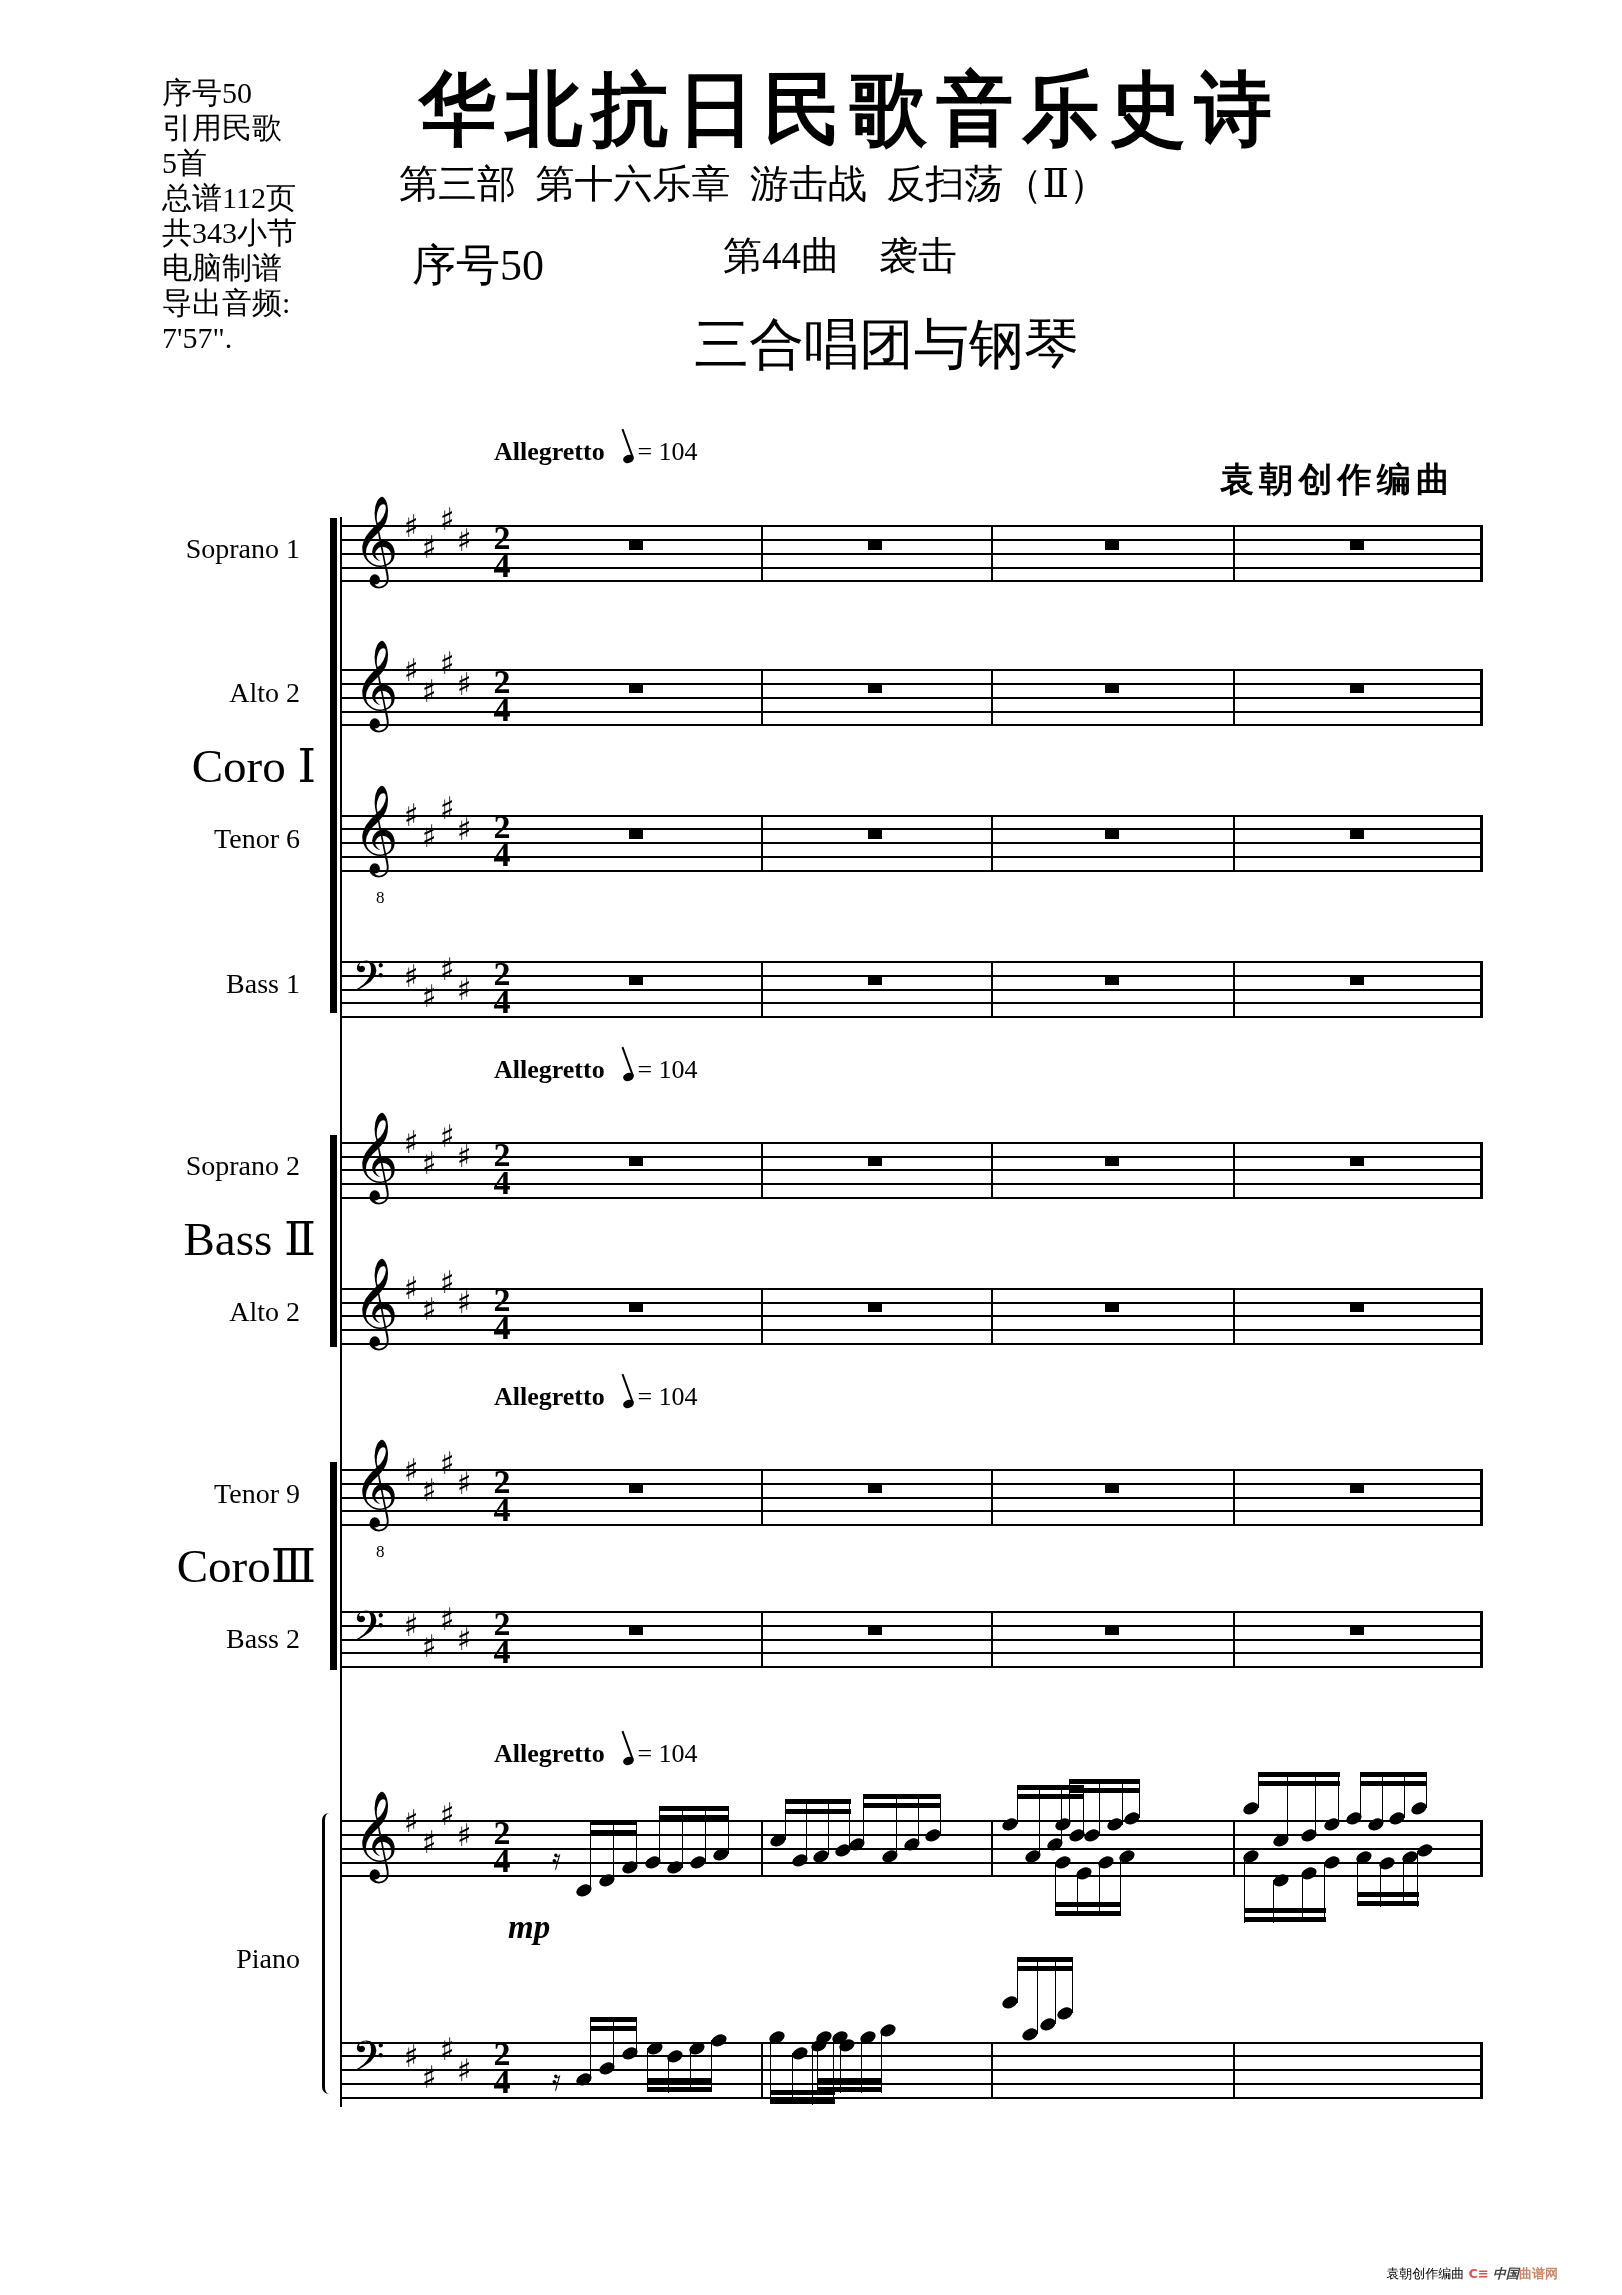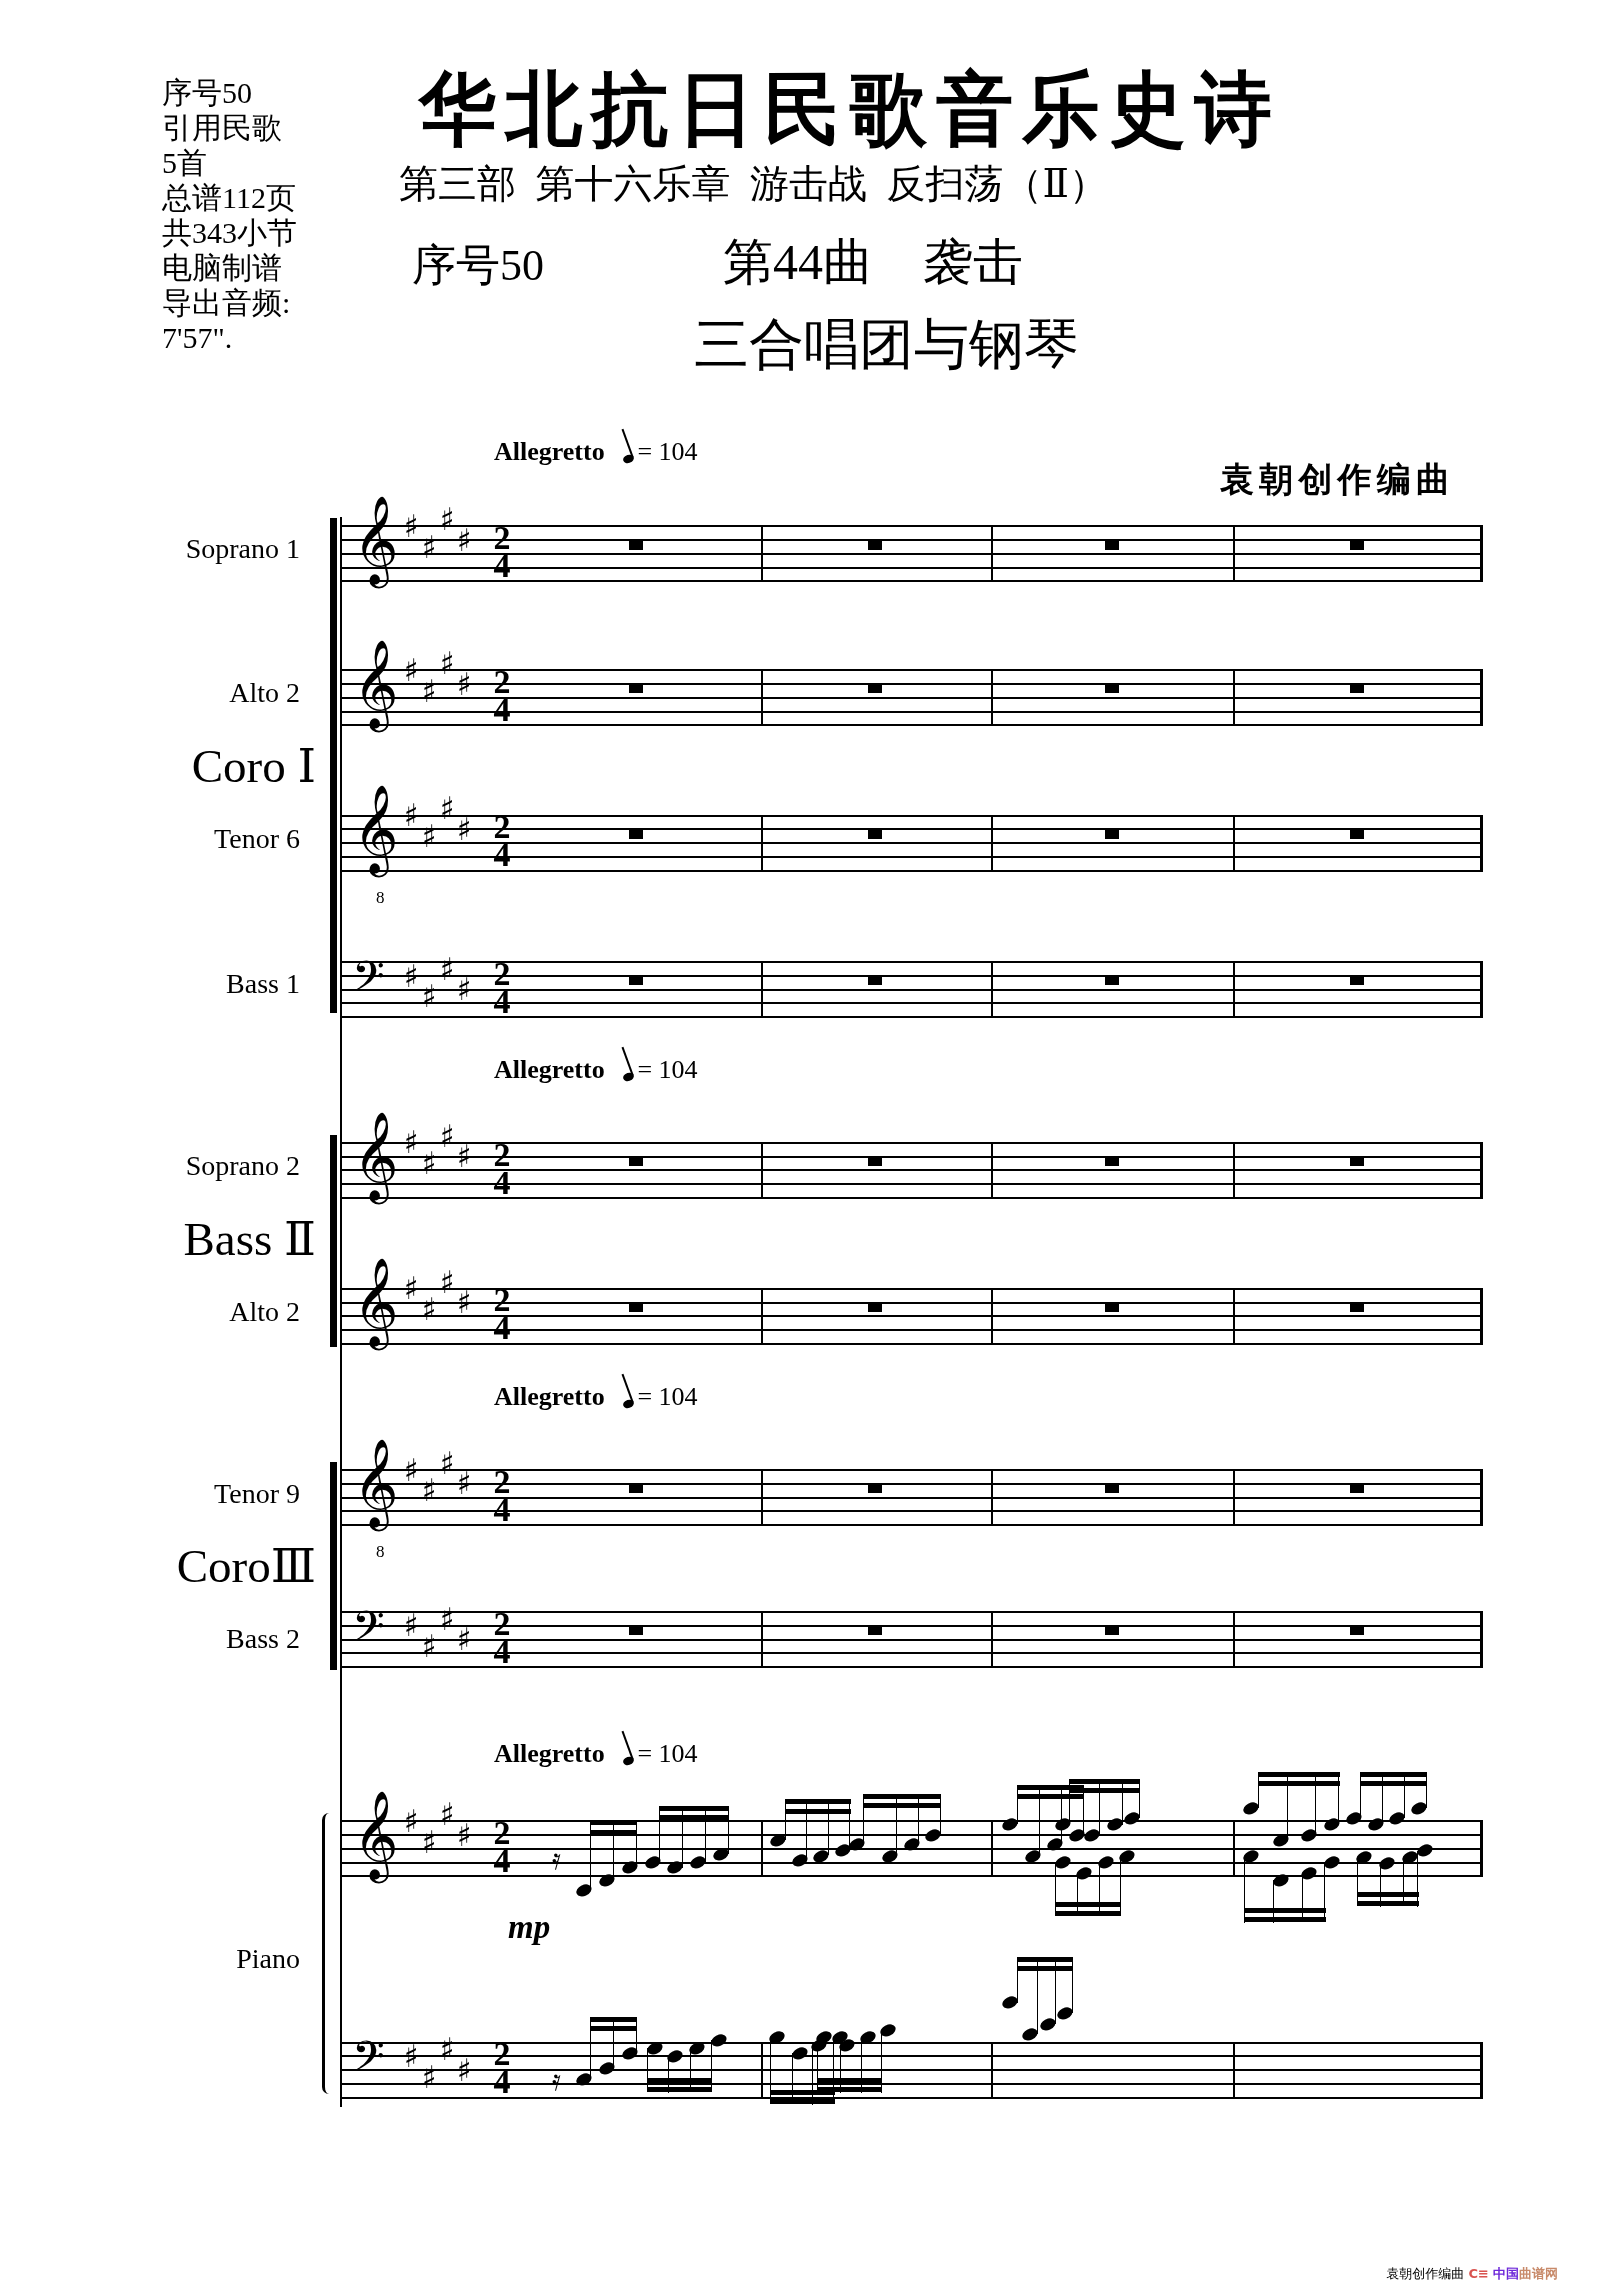--- a/index.html
+++ b/index.html
@@ -2,42 +2,42 @@
 <html style="font-size:10.5px"><head>
 <meta charset="utf-8">
 <style>
   html,body{margin:0;padding:0;background:#fff;}
   body{width:1623px;height:2295px;position:relative;overflow:hidden;font-family:"Liberation Serif","DejaVu Serif",serif;color:#000;}
   .abs{position:absolute;}
   .info{left:162px;top:75px;font-size:30px;line-height:35px;white-space:pre;}
   .main-title{left:419px;top:59px;font-size:77px;font-weight:bold;letter-spacing:9.2px;font-family:"DejaVu Sans",sans-serif;transform:scaleY(1.05);}
   .sub1{left:399px;top:157px;font-size:39px;white-space:pre;}
   .sub2-left{left:412px;top:236px;font-size:44px;}
-  .sub2{left:723px;top:229px;font-size:50px;white-space:pre;}
+  .sub2{left:723px;top:229px;font-size:39px;white-space:pre;}
   .sub3{left:694px;top:308px;font-size:55px;}
   .composer{left:1220px;top:457px;font-size:34px;font-weight:bold;letter-spacing:5.2px;font-family:"DejaVu Sans",sans-serif;}
   .tempo{font-size:26px;font-weight:bold;white-space:nowrap;}
   .tempo .val{font-weight:normal;margin-left:3.9px;}
   .tempo .note{display:inline-block;width:10.5px;height:7.9px;border-radius:50%;background:#000;transform:rotate(-20deg);margin-left:18.3px;position:relative;top:2.6px;}
   .tempo .note::after{content:"";position:absolute;right:0;bottom:3.9px;width:1.3px;height:30px;background:#000;}
   .label{font-size:28px;text-align:right;width:144px;}
   .coro{font-size:47px;text-align:right;width:164px;}
   .bar{position:absolute;width:2px;background:#000;}
   .rest{position:absolute;width:14.4px;height:8.5px;background:#000;}
   .clef{position:absolute;font-family:"DejaVu Sans",sans-serif;line-height:1;}
   .sharp{position:absolute;font-family:"DejaVu Sans",sans-serif;font-size:31px;line-height:1;font-weight:bold;}
   .ts{position:absolute;font-weight:bold;font-size:34px;line-height:27.5px;text-align:center;width:26px;}
   .note-head{position:absolute;width:15.7px;height:11px;background:#000;border-radius:50%;transform:rotate(-25deg);}
   .stem{position:absolute;width:1.3px;background:#000;}
   .beam{position:absolute;height:5.2px;background:#000;}
   .bracket{position:absolute;width:6.5px;background:#000;}
   .dyn{font-size:33px;font-style:italic;font-weight:bold;}
   .footer{right:65px;top:2265px;font-size:13px;font-family:"DejaVu Sans",sans-serif;}
   .footer .logo-a{color:#d9534f;font-weight:bold;}
-  .footer .logo-b{color:#6d28d9;font-weight:bold;}
+  .footer .logo-b{color:#404040;font-weight:bold;font-style:italic;}
   .footer .logo-c{color:#c88a6a;font-weight:bold;}
 </style>
 </head>
 <body>
 
 <div class="abs info" id="info">序号50
 引用民歌
 5首
 总谱112页
 共343小节

